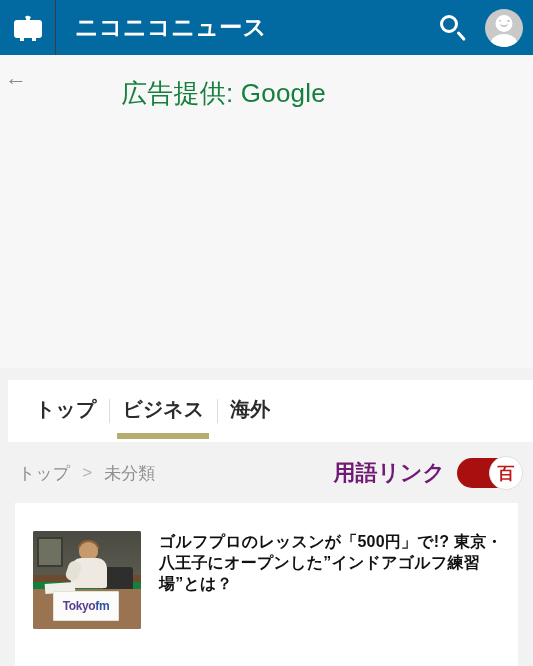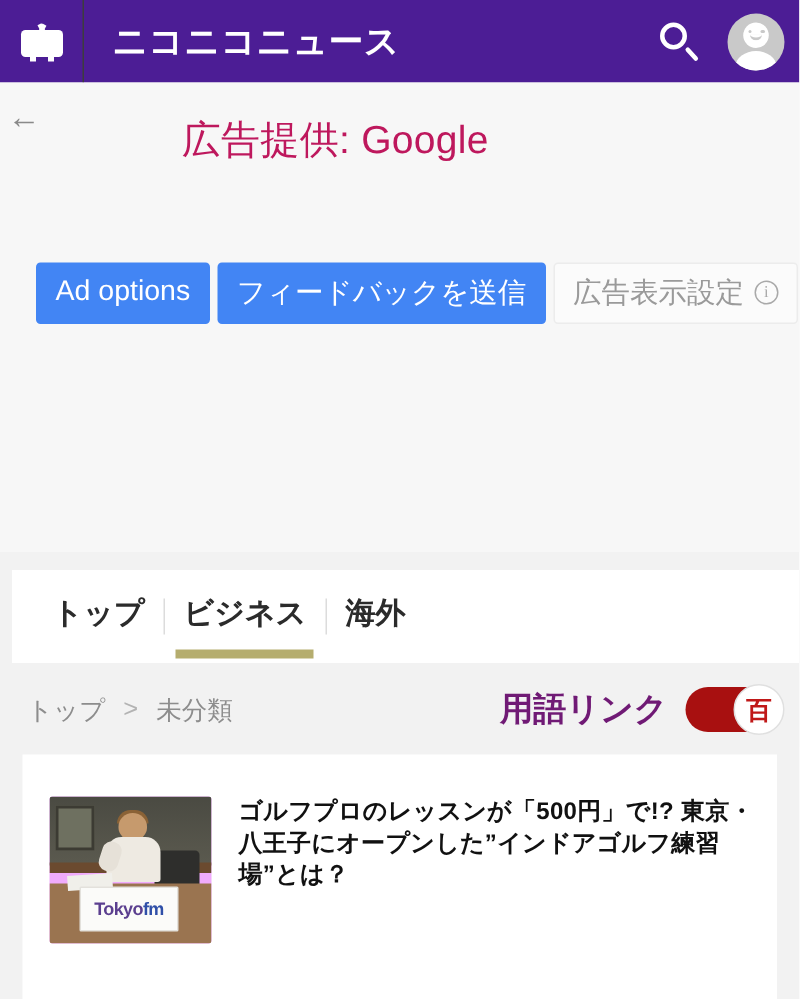--- a/index.html
+++ b/index.html
@@ -6,21 +6,21 @@
   html, body {
     width: 533px; height: 666px;
     overflow: hidden;
     background: #ffffff;
     font-family: "Liberation Sans", "DejaVu Sans", sans-serif;
   }
   #app { position: relative; width: 533px; height: 666px; background: #f2f2f2; overflow: hidden; }
 
   
   .header {
-    height: 55px; background: #4c1d95;
+    height: 55px; background: #0369a1;
     display: flex; align-items: center;
     position: relative;
   }
   .logo-box {
     width: 56px; height: 55px;
     display: flex; align-items: center; justify-content: center;
     border-right: 1px solid #3d3d3d;
   }
   .tv-icon { width: 28px; height: 26px; position: relative; }
   .tv-icon .screen {
@@ -88,21 +88,21 @@
     position: absolute; top: 55px; left: 0; width: 533px; height: 313px;
     background: #f7f7f7;
   }
   .back-arrow {
     position: absolute; left: 5px; top: 12px;
     font-size: 22px; color: #8a8a8a; line-height: 1; cursor: pointer;
   }
   .ad-provider {
     position: absolute; top: 21px; left: 0; width: 447px;
     text-align: center;
-    font-size: 26px; color: #be185d; letter-spacing: 0.2px;
+    font-size: 26px; color: #15803d; letter-spacing: 0.2px;
   }
   .ad-buttons {
     position: absolute; top: 120px; left: 24px;
     display: flex; align-items: stretch; gap: 5px;
   }
   .ad-btn {
     border: none; cursor: pointer;
     font-family: inherit;
     display: flex; align-items: center; justify-content: center;
     border-radius: 3px;
@@ -184,21 +184,21 @@
     position: absolute; top: 503px; left: 15px; width: 503px; height: 200px;
     background: #ffffff;
   }
   .article {
     display: flex; padding: 28px 14px 0 18px; gap: 18px;
   }
   .thumb {
     flex: 0 0 auto;
     width: 108px; height: 98px;
     border-radius: 2px; overflow: hidden; position: relative;
-    background: #f0abfc;
+    background: #15803d;
     text-align: right;
   }
   .thumb .wall {
     position: absolute; left: 0; top: 0; width: 108px; height: 46px;
     background: linear-gradient(180deg, #4a4a42 0%, #5b5a4f 100%);
   }
   .thumb .window {
     position: absolute; left: 4px; top: 6px; width: 26px; height: 30px;
     background: #6e7060; border: 2px solid #3c3b33;
   }
@@ -276,28 +276,20 @@
         <div class="eye-l"></div>
           <div class="eye-r"></div>
         <div class="smile"></div>
       </div>
     </div>
   </div>
 
   <div class="ad-area">
     <div class="back-arrow">←</div>
     <div class="ad-provider">広告提供: Google</div>
-    <div class="ad-buttons">
-      <button class="ad-btn primary">Ad options</button>
-      <button class="ad-btn primary">フィードバックを送信</button>
-      <button class="ad-btn ghost">
-        <span>広告表示設定</span>
-        <span class="info-icon">i</span>
-      </button>
-    </div>
   </div>
 
   <div class="tabbar-wrap">
     <div class="tabs">
       <div class="tab">トップ</div>
       <div class="tab active">ビジネス</div>
       <div class="tab">海外</div>
 
     </div>
   </div>

